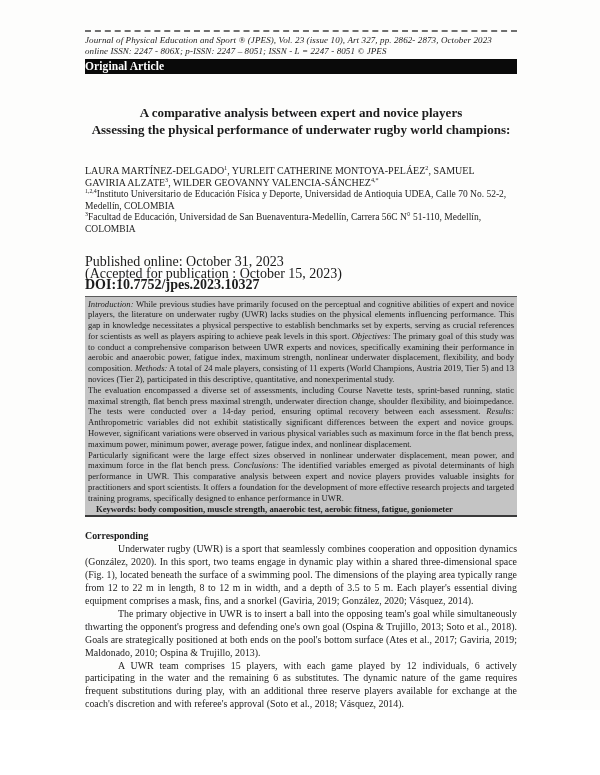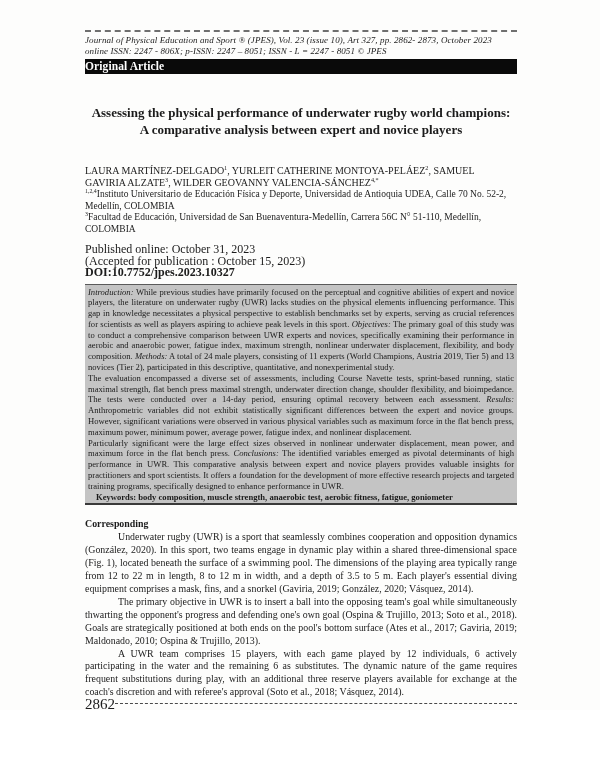--- a/index.html
+++ b/index.html
@@ -52,22 +52,22 @@
     font-size: 10px;
     line-height: 12px;
   }
   .affiliations {
     font-size: 9.5px;
     line-height: 11.5px;
   }
   sup { font-size: 0.62em; line-height: 0; }
   
   .pubinfo {
-    margin-top: 9px;
-    font-size: 12px;
+    margin-top: 21px;
+    font-size: 14px;
     line-height: 11.5px;
   }
   .pubinfo .doi { font-weight: bold; }
   
   .abstract-box {
     margin-top: 5px;
     background: var(--c-abstract_bg, #c4c4c4);
     border-top: 1px solid #5a5a5a;
     border-bottom: 2px solid #3a3a3a;
     padding: 2px 3px 1px 3px;
@@ -101,22 +101,22 @@
 <div class="page">
   <div class="content">
 
     <div class="jheader">
       <div>Journal of Physical Education and Sport ® (JPES), Vol. 23 (issue 10), Art 327, pp. 2862- 2873, October 2023</div>
       <div>online ISSN: 2247 - 806X; p-ISSN: 2247 – 8051; ISSN - L = 2247 - 8051 © JPES</div>
       <div class="article-type-bar">Original Article</div>
     </div>
 
     <div class="title">
+      <div>A comparative analysis between expert and novice players</div>
       <div>Assessing the physical performance of underwater rugby world champions:</div>
-      <div>A comparative analysis between expert and novice players</div>
     </div>
 
     <div class="authors"><span>LAURA MARTÍNEZ-DELGADO</span><sup>1</sup><span>, YURLEIT CATHERINE MONTOYA-PELÁEZ</span><sup>2</sup><span>, SAMUEL GAVIRIA ALZATE</span><sup>3</sup><span>, WILDER GEOVANNY VALENCIA-SÁNCHEZ</span><sup>4,*</sup></div>
 
     <div class="affiliations">
       <div><sup>1,2,4</sup><span>Instituto Universitario de Educación Física y Deporte, Universidad de Antioquia UDEA, Calle 70 No. 52-2, Medellín, COLOMBIA</span></div>
       <div><sup>3</sup><span>Facultad de Educación, Universidad de San Buenaventura-Medellín, Carrera 56C N° 51-110, Medellín, COLOMBIA</span></div>
     </div>
 
     <div class="pubinfo">

